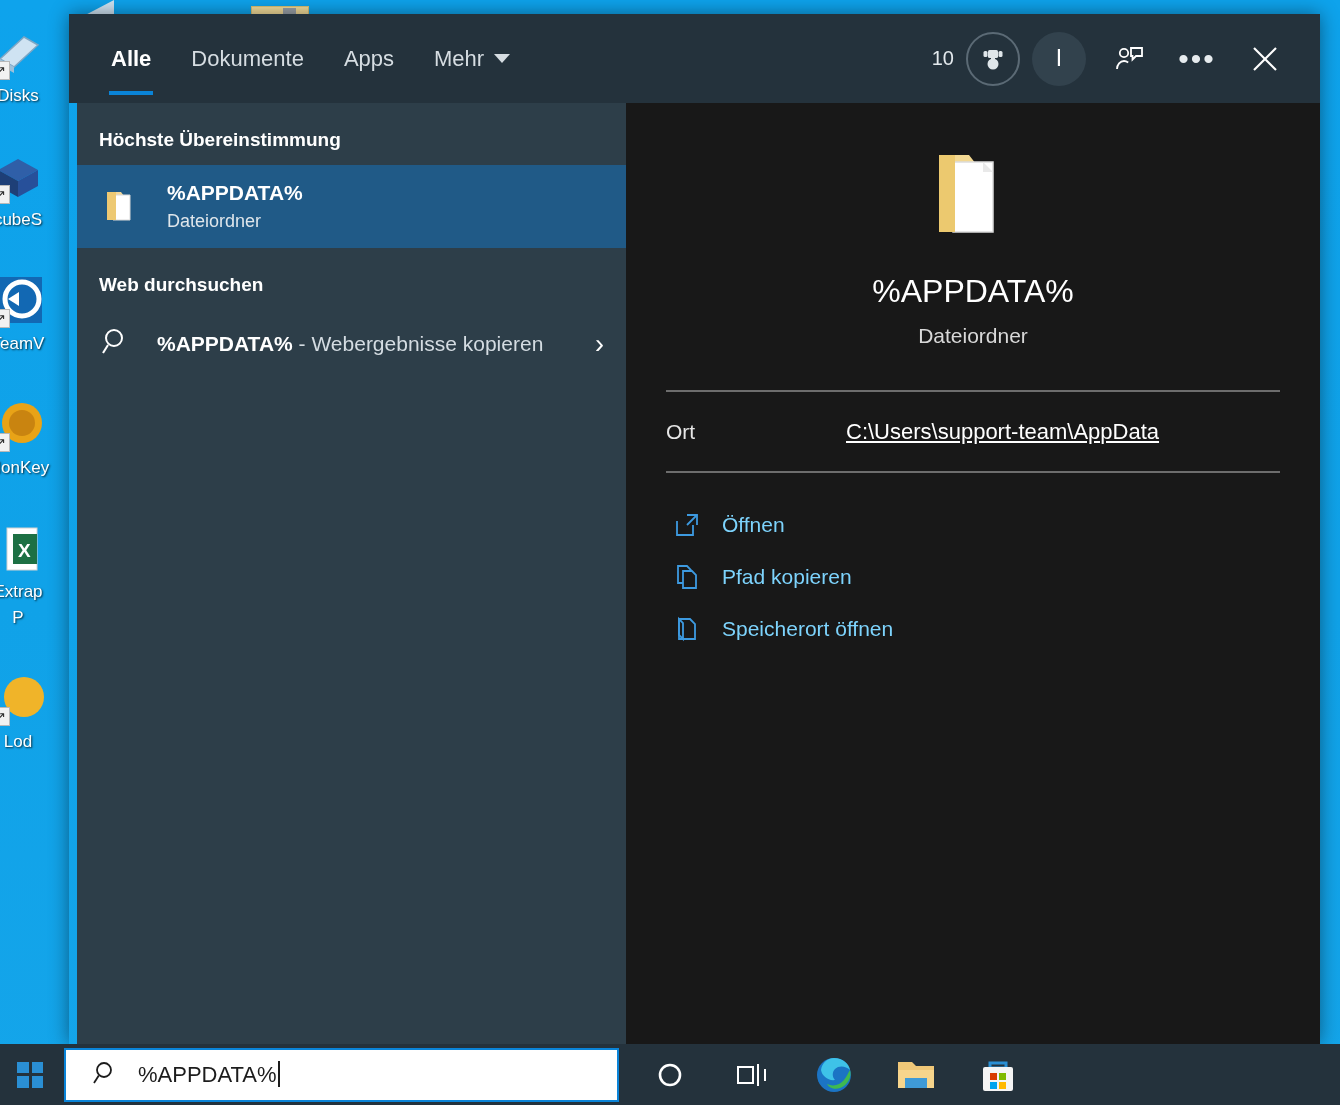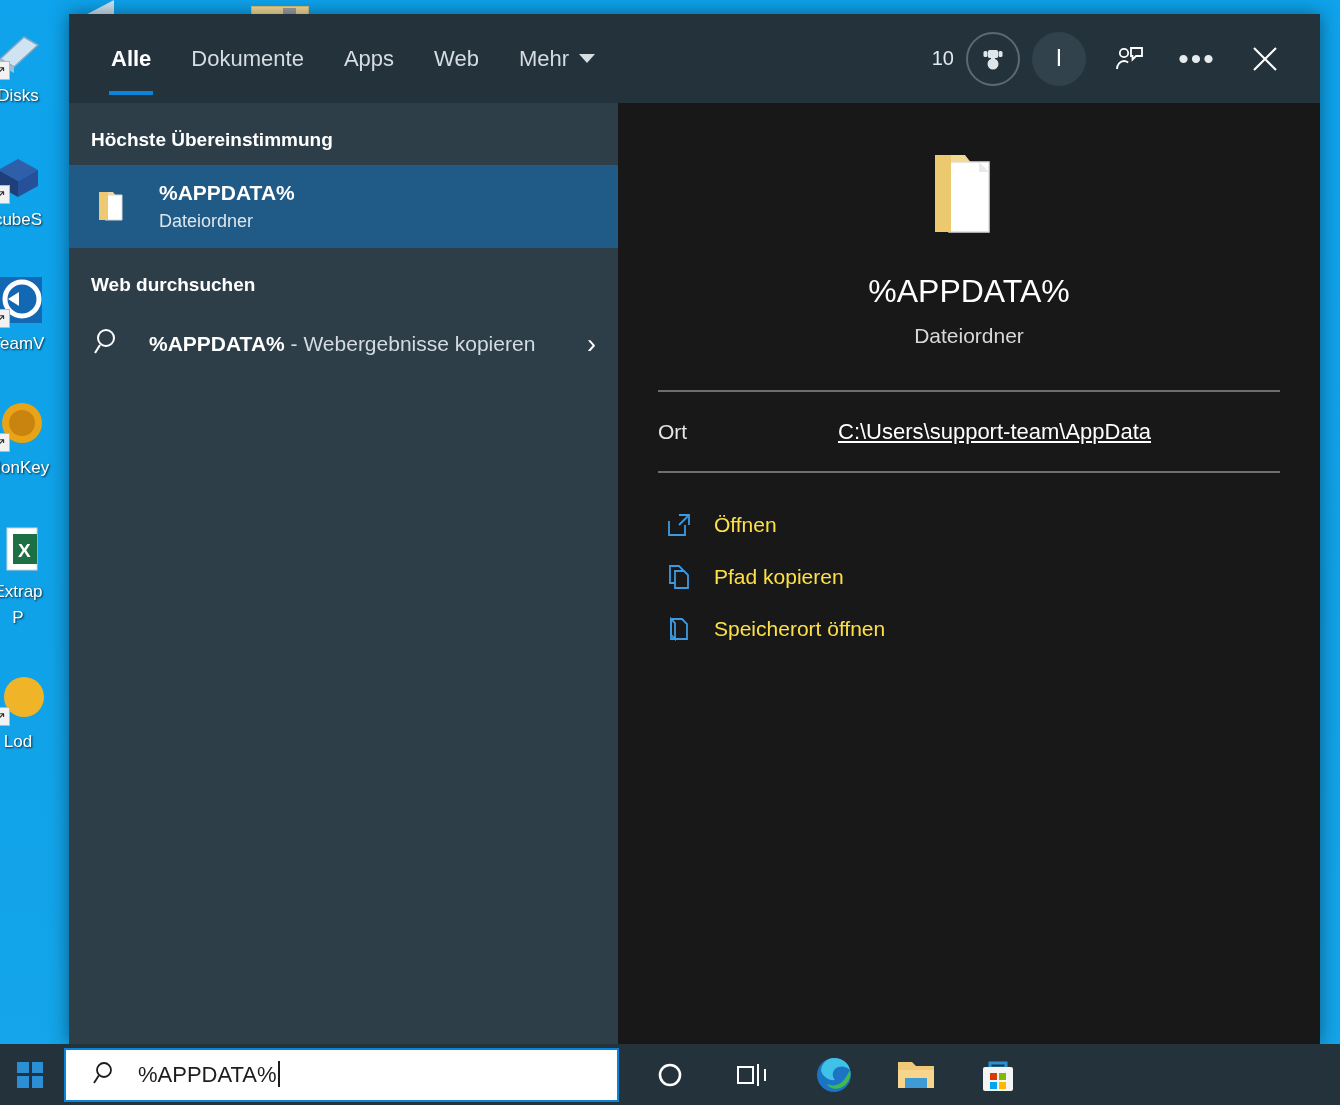--- a/index.html
+++ b/index.html
@@ -105,21 +105,21 @@
     color: #ffffff; cursor: default;
   }
   .avatar {
     width: 54px; height: 54px; border-radius: 50%;
     background: #32424d; color: #ffffff;
     display: flex; align-items: center; justify-content: center;
     font-size: 23px; margin: 0 6px;
   }
   .ellipsis { font-size: 30px; letter-spacing: 2px; line-height: 0.4; color: #e6ebee; }
 
-  #search-body { flex: 1 1 auto; display: flex; min-height: 0; }
+  #search-body { flex: 1 1 auto; display: flex; min-height: 0; margin-left: 8px; }
 
   
   #results {
     width: 549px; background: #2d3e49;
     display: flex; flex-direction: column;
   }
   .group-title {
     color: #ffffff; font-size: 19px; font-weight: bold;
     padding: 26px 0 14px 22px;
   }
@@ -160,21 +160,21 @@
   }
   .pv-meta-label { color: #e6e6e6; font-size: 21px; width: 180px; }
   .pv-meta-value {
     color: #ffffff; font-size: 22px; text-decoration: underline;
     cursor: default;
     text-align: center;
   }
   .pv-actions { padding: 26px 18px 0 26px; display: flex; flex-direction: column; }
   .pv-action {
     display: flex; align-items: center; gap: 22px;
-    height: 52px; color: #fde047; font-size: 21px; cursor: default;
+    height: 52px; color: #7dd3fc; font-size: 21px; cursor: default;
   }
   .pv-action svg { flex: 0 0 auto; }
 
   
   #taskbar {
     position: absolute; left: 0; bottom: 0; width: 1340px; height: 61px;
     background: #24323c; display: flex; align-items: center;
   }
   #start-button {
     width: 60px; height: 61px;
@@ -286,23 +286,20 @@
   <div id="search-header">
     <div class="tabs">
       <div class="tab active">
         <span>Alle</span>
       </div>
       <div class="tab">
         <span>Dokumente</span>
       </div>
       <div class="tab">
         <span>Apps</span>
-      </div>
-      <div class="tab">
-        <span>Web</span>
       </div>
       <div class="tab">
         <span>Mehr</span>
         <span class="caret"></span>
       </div>
     </div>
 
     <div class="header-right">
       <div class="rewards">
         <span>10</span>

